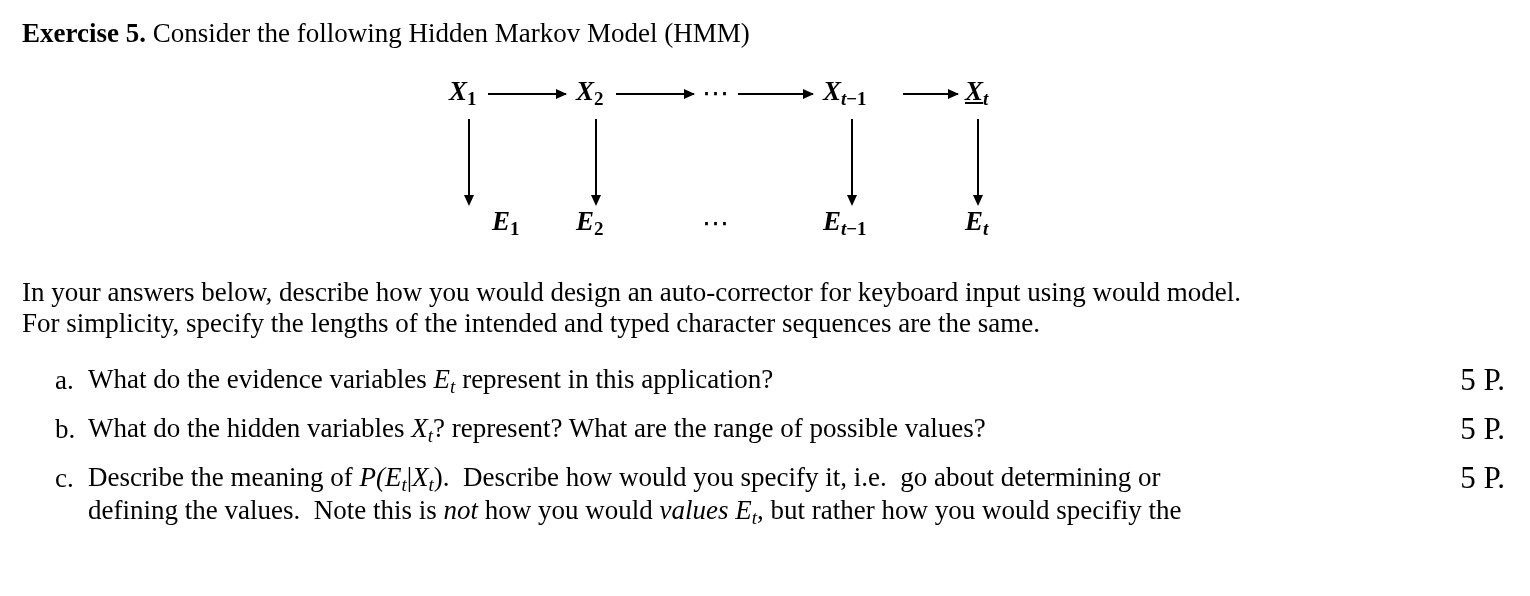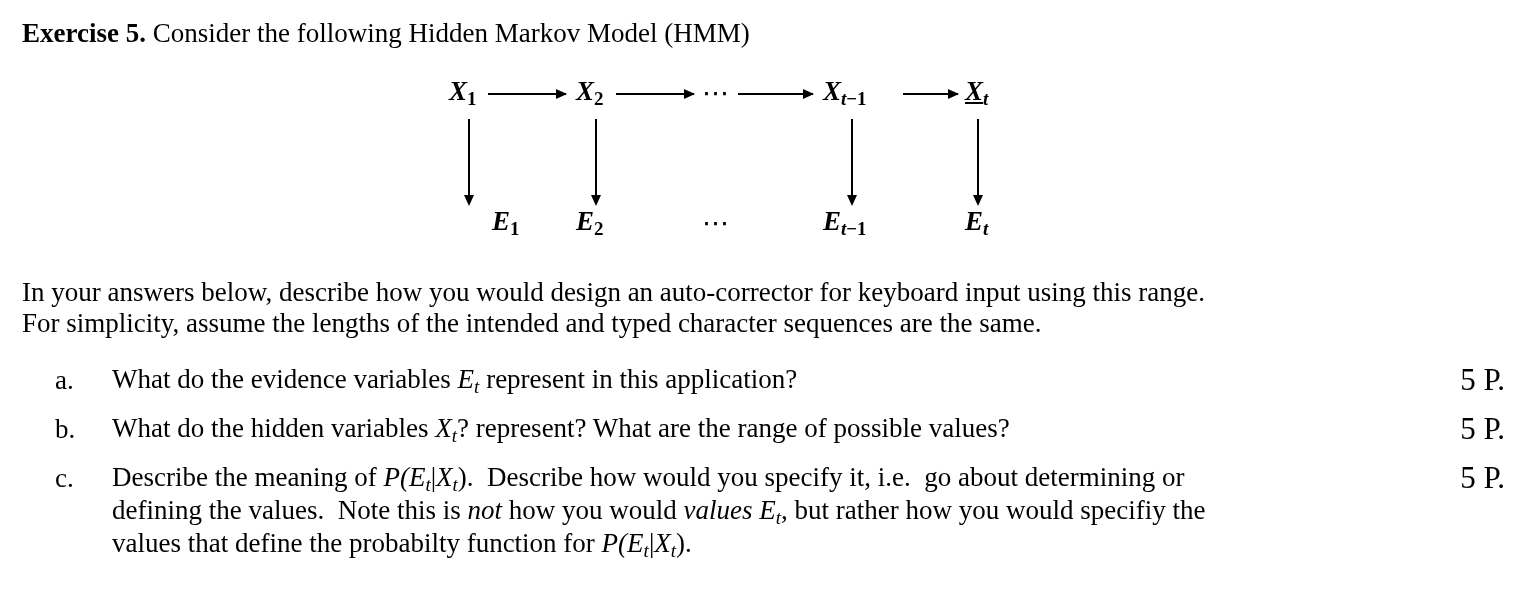--- a/index.html
+++ b/index.html
@@ -134,21 +134,21 @@
     margin-bottom: 16px;
   }
   .qmarker {
     position: absolute;
     left: 55px;
     top: 0;
     font-size: 27px;
     line-height: 32px;
   }
   .qbody {
-    margin-left: 112px;
+    margin-left: 88px;
     margin-right: 95px;
     font-size: 27px;
     line-height: 31px;
   }
   .qbody .ln {
     display: block;
     white-space: nowrap;
   }
   .points {
     position: absolute;
@@ -201,22 +201,22 @@
     <div class="arrow-v" style="left:557px; top:57px; height:78px;"></div>
 
     <div class="node" style="left:29px; top:146px;margin-left:43px;">E<span class="sub sub-num">1</span></div>
     <div class="node" style="left:156px; top:146px;">E<span class="sub sub-num">2</span></div>
     <div class="dots-low" style="left:282px; top:148px;">⋯</div>
     <div class="node" style="left:403px; top:146px;">E<span class="sub">t<span class="sub-num">−1</span></span></div>
     <div class="node" style="left:545px; top:146px;">E<span class="sub">t</span></div>
   </div>
 
   <div class="body-para">
-    <span class="ln">In your answers below, describe how you would design an auto-corrector for keyboard input using this range.</span>
-    <span class="ln">For simplicity, assume the lengths of the intended and typed character sequences are the same.</span>
+    <span class="ln">In your answers below, describe how you would design an auto-corrector for keyboard input using would model.</span>
+    <span class="ln">For simplicity, specify the lengths of the intended and typed character sequences are the same.</span>
   </div>
 
   <div class="qlist">
 
     <div class="qitem">
       <span class="qmarker">a.</span>
       <div class="qbody">
         <span class="ln">What do the evidence variables <span class="mvar">E<span class="sub">t</span></span> represent in this application?</span>
       </div>
       <span class="points">5 P.</span>
@@ -228,19 +228,18 @@
         <span class="ln">What do the hidden variables <span class="mvar">X<span class="sub">t</span></span>? represent? What are the range of possible values?</span>
       </div>
       <span class="points">5 P.</span>
     </div>
 
     <div class="qitem">
       <span class="qmarker">c.</span>
       <div class="qbody">
         <span class="ln">Describe the meaning of <span class="mathexp">P(<span>E</span><span class="sub">t</span><span class="up">|</span><span>X</span><span class="sub">t</span><span class="up">)</span></span>.&nbsp; Describe how would you specify it, i.e.&nbsp; go about determining or</span>
         <span class="ln">defining the values.&nbsp; Note this is <span class="ital">not</span> how you would <span class="ital">values</span> <span class="mvar">E<span class="sub">t</span></span>, but rather how you would specifiy the</span>
-        <span class="ln">values that define the probabilty function for <span class="mathexp">P(<span>E</span><span class="sub">t</span><span class="up">|</span><span>X</span><span class="sub">t</span><span class="up">)</span></span>.</span>
       </div>
       <span class="points">5 P.</span>
     </div>
 
   </div>
 </div>
 
 </body></html>

